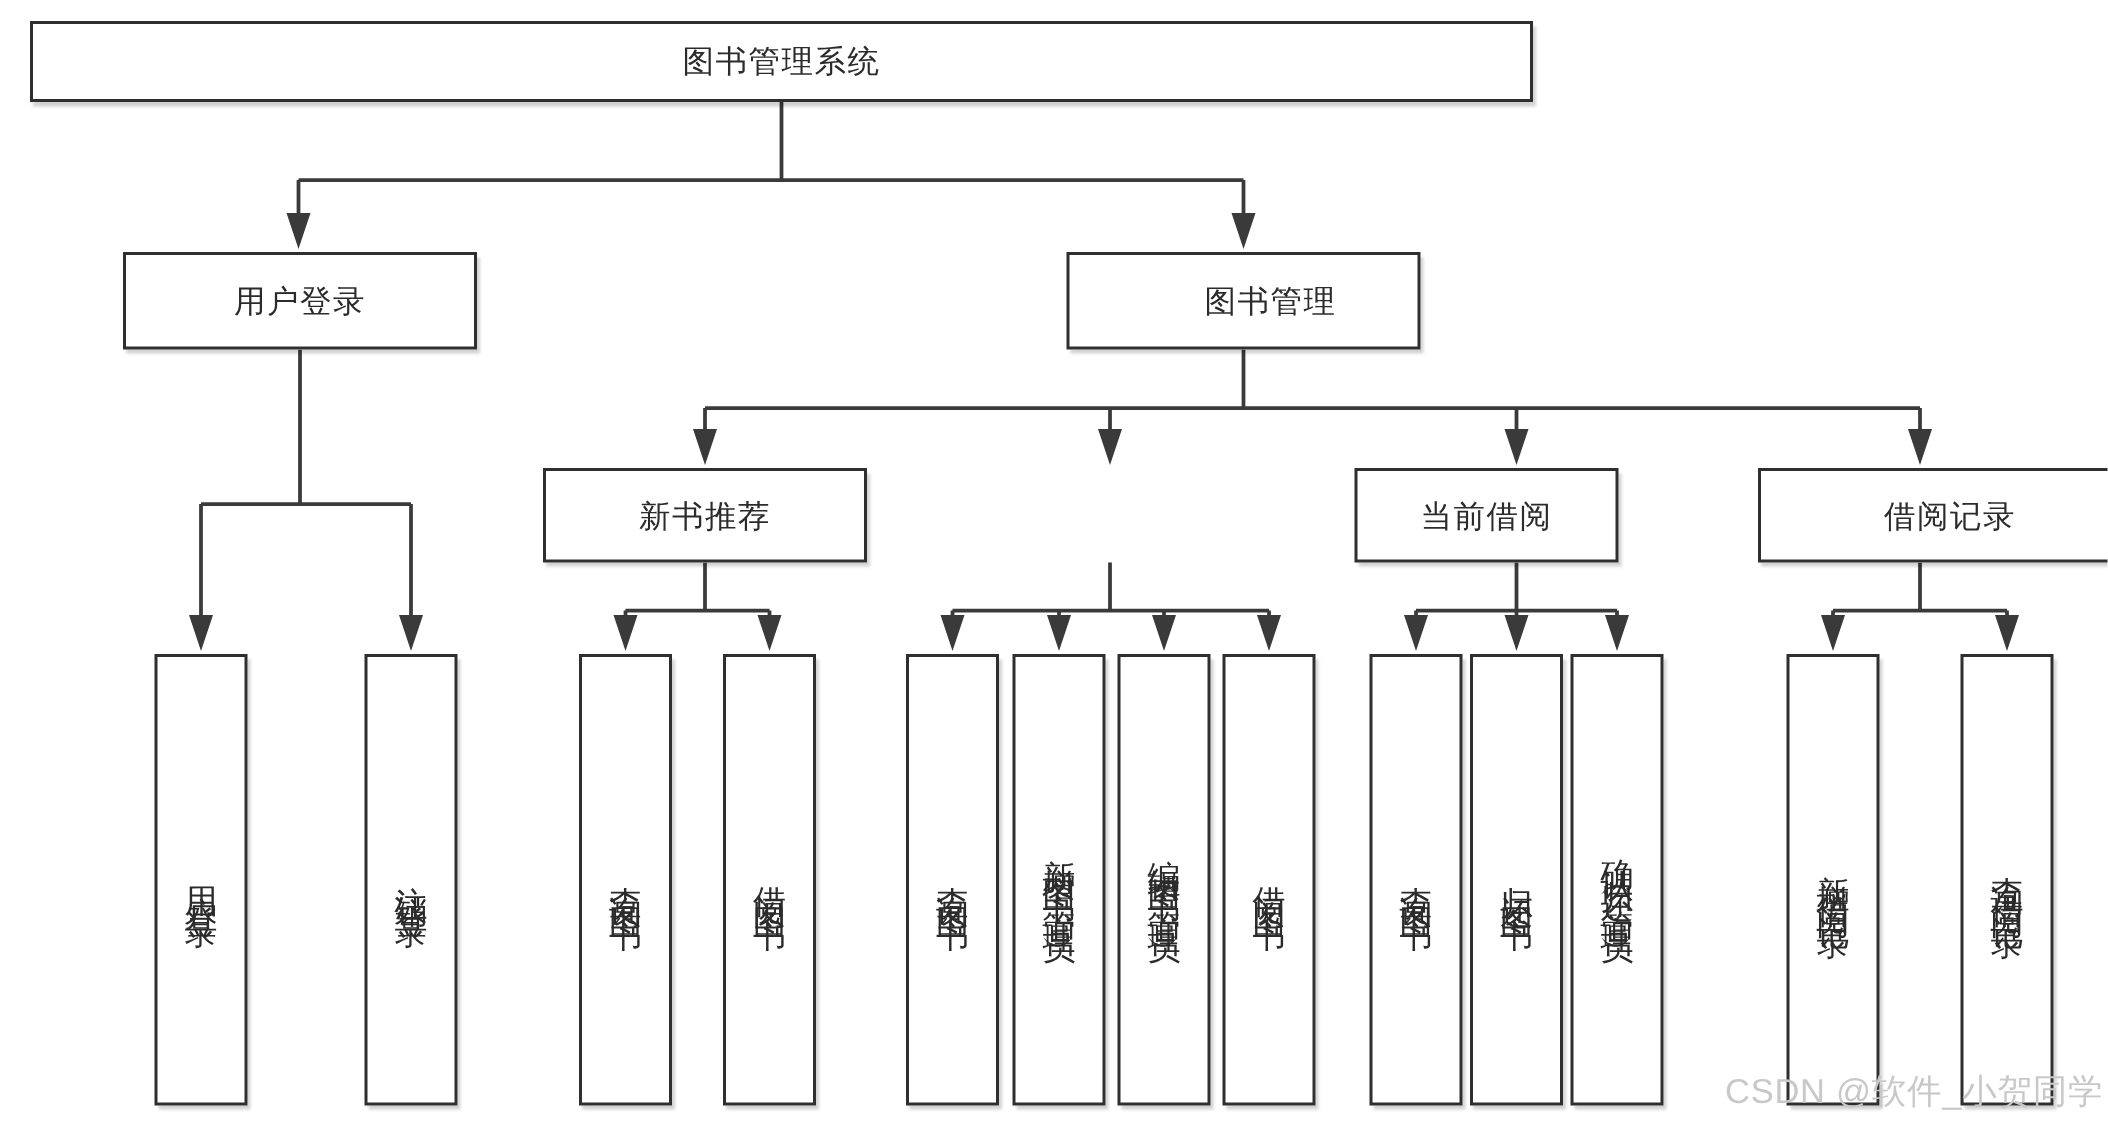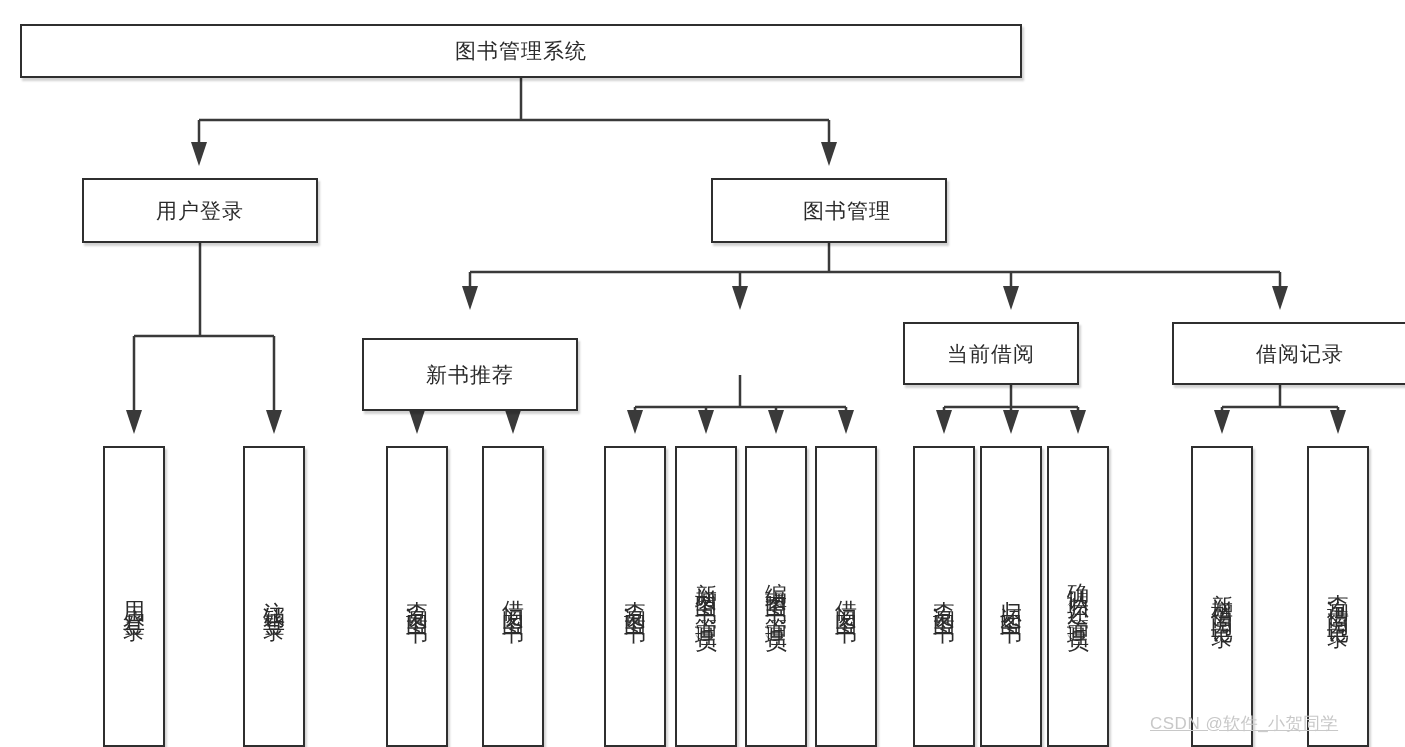--- a/index.html
+++ b/index.html
@@ -18,54 +18,52 @@
   }
   .stage{position:relative;width:1405px;height:747px;background:var(--bg);}
   svg.connectors{position:absolute;left:0;top:0;z-index:1;}
   .box{
     position:absolute;z-index:2;
     background:#fff;
     border:2px solid var(--border);
     box-shadow:2px 3px 2px rgba(0,0,0,0.18);
     display:flex;align-items:center;justify-content:center;
     color:var(--text);
-    margin-top:10px;
   }
   .hbox{font-size:21px;letter-spacing:1px;}
   .vbox{font-size:22px;}
   .vbox .vtext{
     writing-mode:vertical-lr;
     text-orientation:mixed;
     letter-spacing:7px;
     line-height:1.0;
     display:block;
   }
   
   .root{left:20px;top:14px;width:1002px;height:54px;}
   .b0{left:82px;top:168px;width:236px;height:65px;}
   .b1{left:711px;top:168px;width:236px;height:65px;padding-left:36px;}
-  .g0{left:362px;top:328px;width:216px;height:73px;}
+  .g0{left:362px;top:312px;width:216px;height:63px;}
   .g1{left:632px;top:312px;width:216px;height:63px;}
   .g2{left:903px;top:312px;width:176px;height:63px;}
   .g3{left:1172px;top:312px;width:256px;height:63px;}
   
   .leaf{top:436px;width:62px;height:301px;}
   .l0a{left:103px;} .l0b{left:243px;}
   .l1a{left:386px;} .l1b{left:482px;}
   .l2a{left:604px;} .l2b{left:675px;} .l2c{left:745px;} .l2d{left:815px;}
   .l3a{left:913px;} .l3b{left:980px;} .l3c{left:1047px;}
   .l4a{left:1191px;} .l4b{left:1307px;}
   .watermark{
     position:absolute;z-index:5;
     left:1150px;top:712px;
-    font-size:17px;
+    font-size:23px;
     color:var(--watermark);
     letter-spacing:0.5px;
     white-space:nowrap;
-    text-decoration:underline;
   }
 </style>
 </head>
 <body>
 
 <div class="stage">
 
   <svg class="connectors" width="1405" height="747" viewBox="0 0 1405 747">
     <path fill="none" stroke="var(--line)" stroke-width="2.5" d="M521 68 L521 120
              M199 120 L829 120

